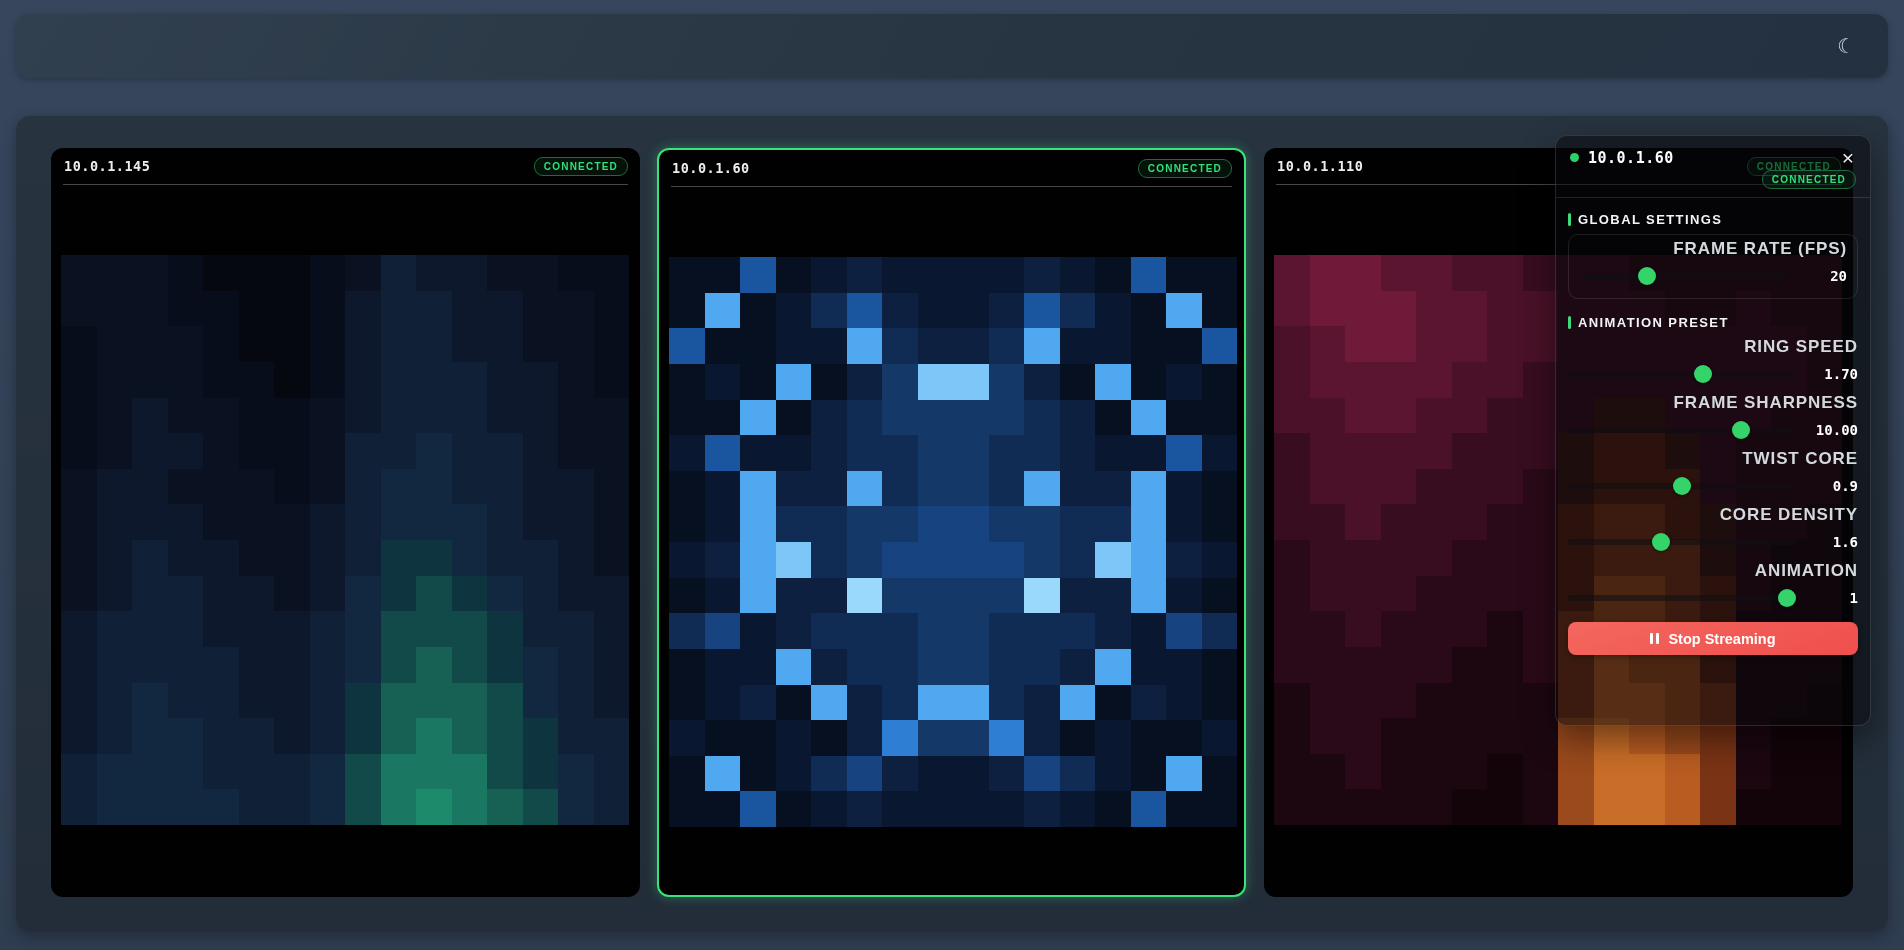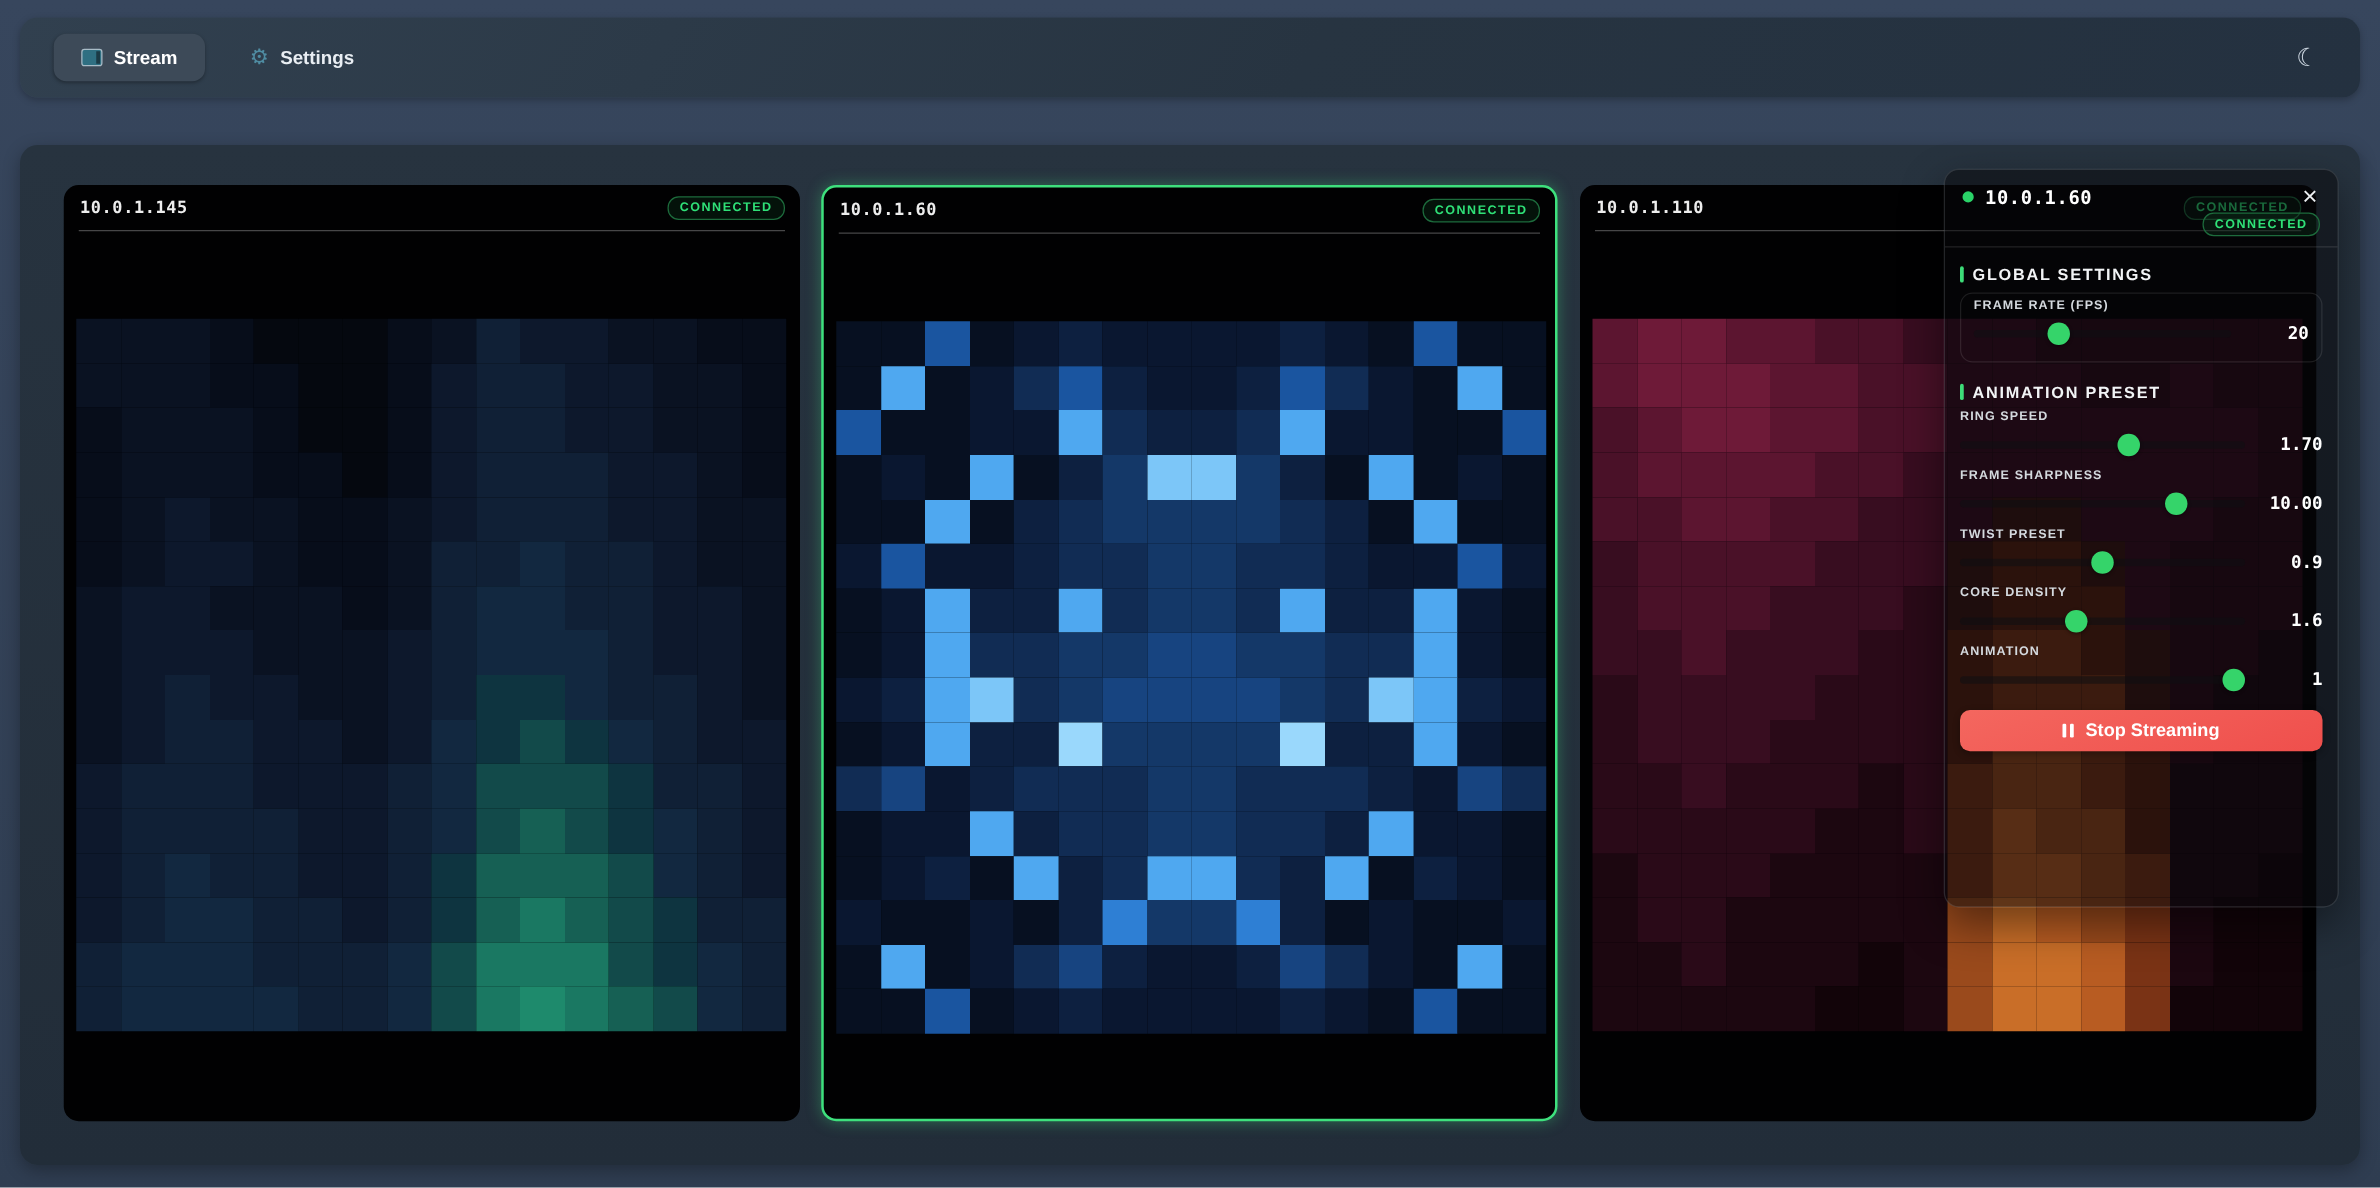--- a/index.html
+++ b/index.html
@@ -77,21 +77,21 @@
   .panel-sep { margin-top:8px; border-bottom:1px solid rgba(255,255,255,.12); }
   .panel-body { padding:10px 12px 12px; display:flex; flex-direction:column; }
   .section-header { display:flex; align-items:center; gap:7px; margin:4px 0 7px; }
   .section-bar { width:3px; height:13px; border-radius:2px; background:#3ddc78; }
   .section-title { font-size:13px; font-weight:bold; color:#f2f4f6; letter-spacing:1.4px; }
   .group-box {
     border:1px solid rgba(255,255,255,.10); border-radius:10px;
     padding:4px 10px 12px; margin-bottom:12px;
   }
   .slider-label {
-    font-size:10px; font-weight:bold; color:#d4d9de; letter-spacing:.9px; margin-bottom:7px;
+    font-size:17px; font-weight:bold; color:#d4d9de; letter-spacing:.9px; margin-bottom:7px;text-align:right;
   }
   .slider-row { display:flex; align-items:center; gap:10px; height:20px; }
   .slider-track { position:relative; flex:1; height:6px; border-radius:3px; background:rgba(15,15,18,.55); cursor:pointer; }
   .slider-thumb {
     position:absolute; top:-6px; width:18px; height:18px; border-radius:50%;
     background:#35d46a; box-shadow:0 1px 3px rgba(0,0,0,.45); cursor:grab;
   }
   .slider-value {
     width:52px; text-align:right; font-family:"DejaVu Sans Mono", monospace;
     font-weight:bold; font-size:14px; color:#fff; white-space:nowrap;
@@ -111,30 +111,20 @@
     font-family:"Liberation Sans", sans-serif;
     box-shadow:0 2px 6px rgba(0,0,0,.3);
   }
   .pause-icon { display:inline-flex; gap:3px; }
   .pause-icon i { display:block; width:3px; height:11px; background:#fff; border-radius:1px; }
 </style>
 </head>
 <body>
 
 <header class="topbar">
-  <nav class="tabs">
-    <button class="tab active">
-      <span class="monitor-icon"></span>
-      <span>Stream</span>
-    </button>
-    <button class="tab">
-      <span class="gear-glyph">⚙</span>
-      <span>Settings</span>
-    </button>
-  </nav>
   <button class="theme-toggle">
     <span>☾</span>
   </button>
 </header>
 
 <main class="main">
 
   <div class="stream-card" style="left: 35px;">
       <div class="card-header">
         <span class="card-ip">10.0.1.145</span>
@@ -975,21 +965,21 @@
           <div>
             <div class="slider-label">FRAME SHARPNESS</div>
             <div class="slider-row">
               <div class="slider-track">
                 <div class="slider-thumb" style="left: calc(76% - 9px);"></div>
               </div>
               <div class="slider-value">10.00</div>
             </div>
           </div>
           <div>
-            <div class="slider-label">TWIST PRESET</div>
+            <div class="slider-label">TWIST CORE</div>
             <div class="slider-row">
               <div class="slider-track">
                 <div class="slider-thumb" style="left: calc(50% - 9px);"></div>
               </div>
               <div class="slider-value">0.9</div>
             </div>
           </div>
           <div>
             <div class="slider-label">CORE DENSITY</div>
             <div class="slider-row">

